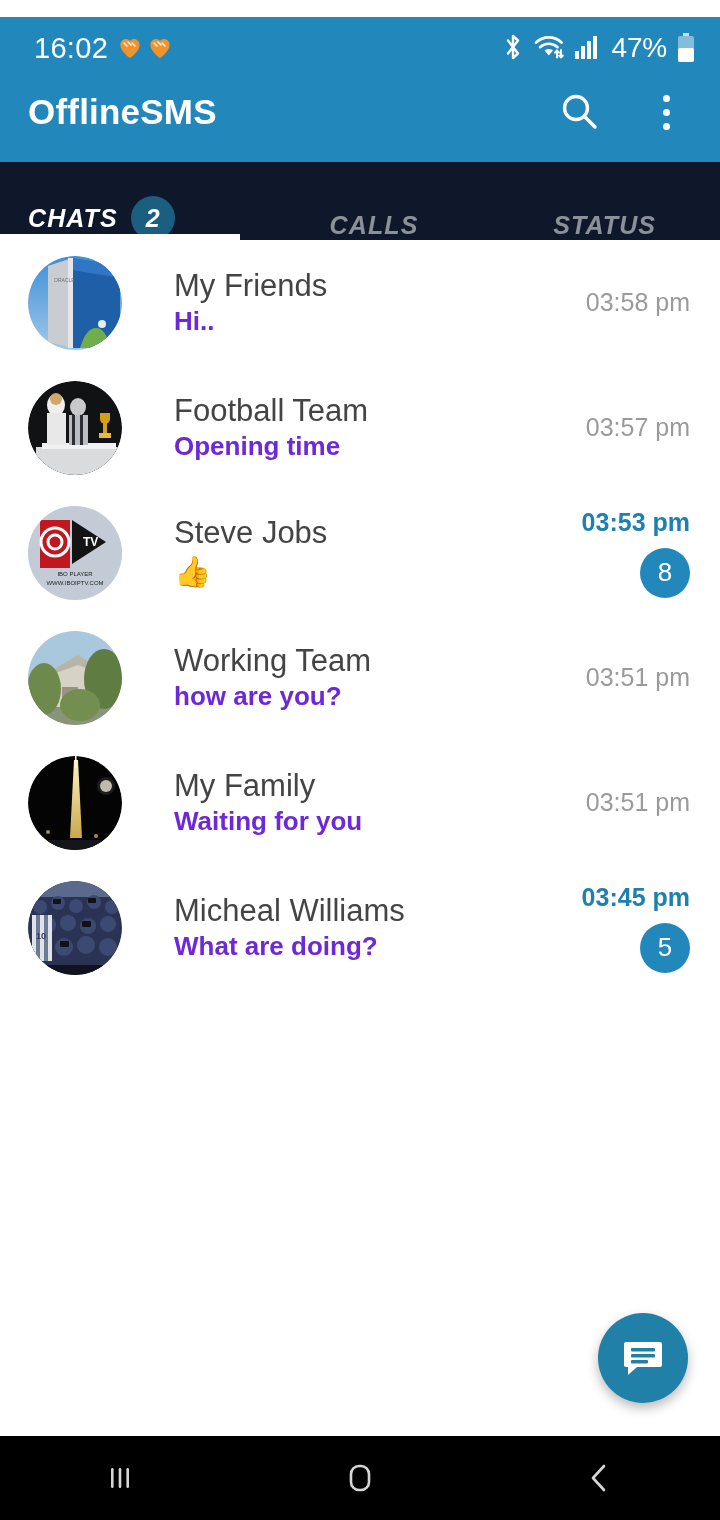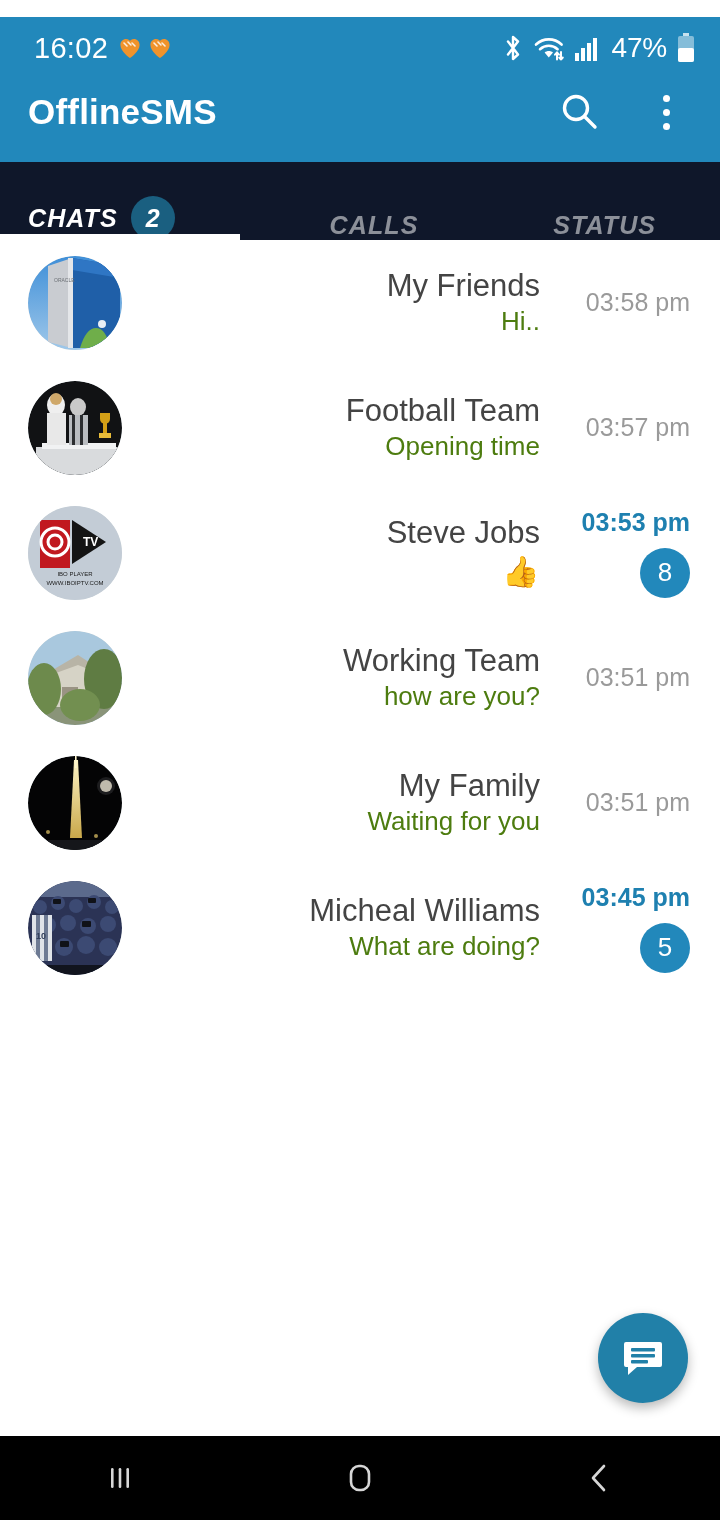--- a/index.html
+++ b/index.html
@@ -19,21 +19,21 @@
     display:flex; align-items:center; justify-content:space-between;
     padding:0 24px 0 34px;
   }
   .sb-left{ display:flex; align-items:center; gap:10px; }
   .sb-clock{ font-size:29px; font-weight:400; letter-spacing:.3px; }
   .hearts{ display:flex; align-items:center; gap:6px; }
   .heart{
     width:24px;height:22px;position:relative;display:inline-block;
   }
   .heart svg{ display:block; }
-  .sb-right{ display:flex; align-items:center; gap:9px; }
+  .sb-right{ display:flex; gap:9px; }
   .sb-right svg{ display:block; }
   .sb-batt-text{ font-size:28px; font-weight:400; margin-left:3px; letter-spacing:-.2px; }
 
   
   .toolbar{
     position:absolute; top:62px; left:0; width:720px; height:100px;
     background:#2288bb;
     display:flex; align-items:center; padding:0 26px 0 28px;
   }
   .app-title{
@@ -65,42 +65,42 @@
     display:flex;align-items:center;justify-content:center;
     font-size:25px;font-weight:700;
   }
   .tab-indicator{
     position:absolute; bottom:0; left:0; width:240px; height:6px; background:#ffffff;
   }
 
   
   .list{
     position:absolute; top:240px; left:0; width:720px; height:1196px;
-    background:#ffffff; overflow:hidden;text-align:right;
+    background:#ffffff; overflow:hidden;
   }
   .row{
     position:relative; height:125px; display:flex; align-items:center;
     padding:0 30px 0 28px; cursor:pointer;
   }
   .avatar{
     width:94px;height:94px;border-radius:50%;
     flex:0 0 94px; overflow:hidden; position:relative;
     background:#cfd8dc;
   }
   .avatar svg{ display:block; width:94px; height:94px; }
   .row-mid{
     flex:1; min-width:0; padding-left:52px; display:flex; flex-direction:column; gap:4px;
   }
   .row-title{
     font-size:31px; color:#444444; font-weight:400; line-height:1.12;
     white-space:nowrap; overflow:hidden; text-overflow:ellipsis;
   }
   .row-sub{
-    font-size:26px; color:#4d7c0f; font-weight:400; line-height:1.12;
-    white-space:nowrap; overflow:hidden; text-overflow:ellipsis;margin-left:44px;
+    font-size:26px; color:#6d28d9; font-weight:700; line-height:1.12;
+    white-space:nowrap; overflow:hidden; text-overflow:ellipsis;
   }
   .row-sub.emoji{ font-size:30px; }
   .row-right{
     flex:0 0 auto; display:flex; flex-direction:column; align-items:flex-end; gap:11px;
     min-width:150px;
   }
   .row-time{ font-size:25px; color:#9a9a9a; font-weight:400; }
   .row-time.unread{ color:#1e80b0; font-weight:700; }
   .unread-badge{
     width:50px;height:50px;border-radius:50%;

